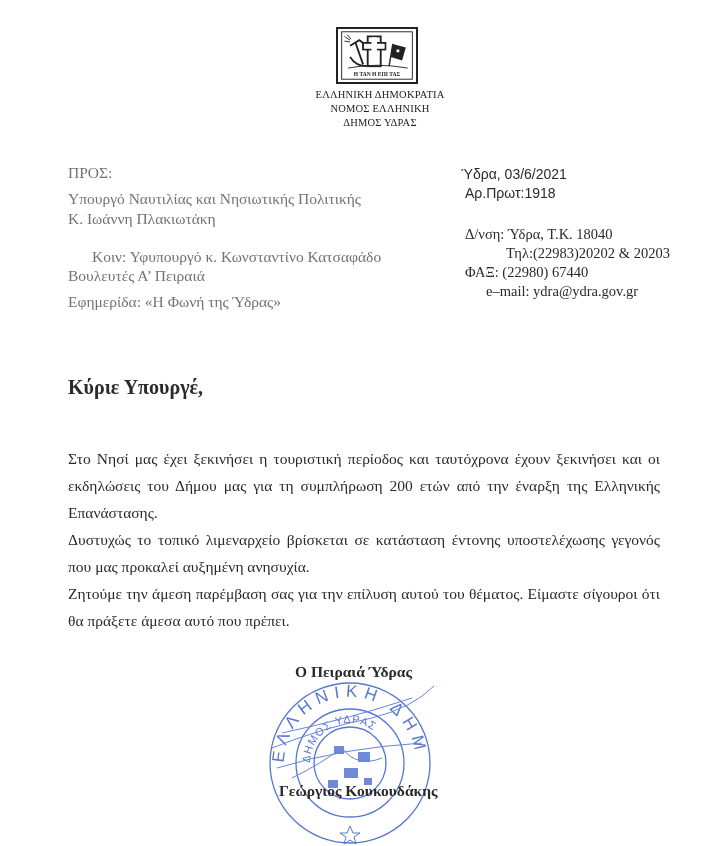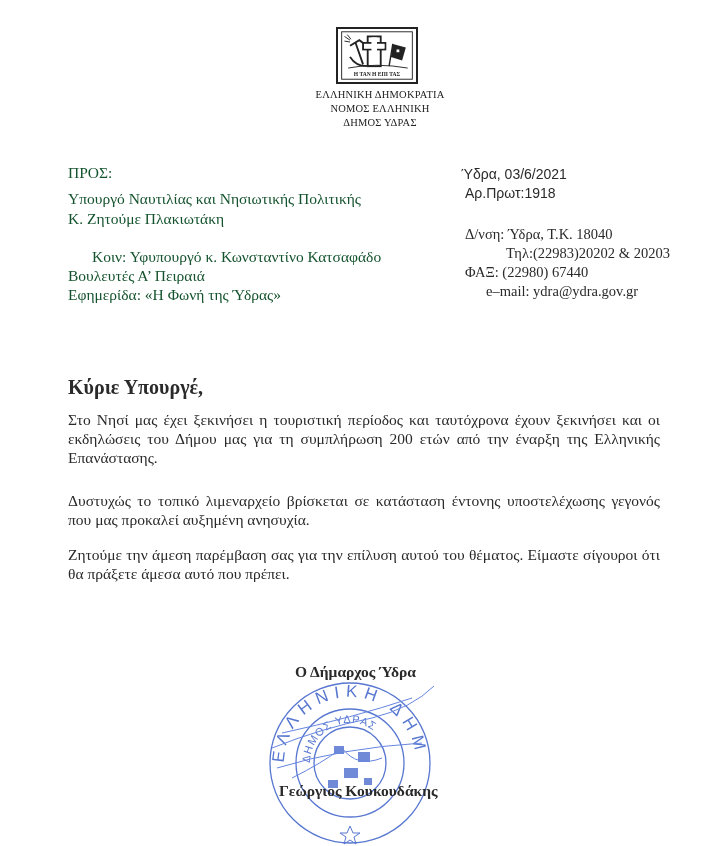--- a/index.html
+++ b/index.html
@@ -2,25 +2,25 @@
 <html><head>
   <meta charset="utf-8">
   <style>
     html, body { margin:0; padding:0; background:#ffffff; }
     body { width:727px; height:846px; position:relative; overflow:hidden;
            font-family:"Liberation Serif", serif; color:#2a2a2a; }
     .abs { position:absolute; }
     .emblem { left:336px; top:27px; width:82px; height:57px; border:2px solid #222; box-sizing:border-box; }
     .emblem svg { display:block; width:100%; height:100%; }
     .header-lines { left:300px; width:160px; top:88px; text-align:center; font-size:10.5px; line-height:14px; color:#222; letter-spacing:0.2px; }
-    .recip { left:68px; font-size:15.5px; color:#14532d; line-height:19.5px; }
+    .recip { left:68px; font-size:15.5px; color:#737373; line-height:19.5px; }
     .right-block { font-size:14.5px; color:#2a2a2a; }
     .sans { font-family:"Liberation Sans", sans-serif; font-size:14px; }
     .salutation { left:68px; top:376px; font-weight:bold; font-size:20px; }
-    .body-para { left:68px; width:592px; font-size:15.5px; line-height:19px; text-align:justify; text-align-last:left; }
+    .body-para { left:68px; width:592px; font-size:15.5px; line-height:27px; text-align:justify; text-align-last:left;margin-top:35px; }
     .sig-title { left:295px; top:663px; font-weight:bold; font-size:15.5px; }
     .sig-name { left:279px; top:782px; font-weight:bold; font-size:15.5px; }
     .stamp { left:262px; top:668px; width:175px; height:178px; opacity:0.85; }
   </style>
 </head>
 <body>
 
 <div class="abs emblem">
   <svg viewBox="0 0 82 57">
     <rect x="3" y="3" width="76" height="51" fill="none" stroke="#222" stroke-width="1"></rect>
@@ -52,24 +52,24 @@
 </div>
 
 <div class="abs header-lines">
   <div>ΕΛΛΗΝΙΚΗ ΔΗΜΟΚΡΑΤΙΑ</div>
   <div>ΝΟΜΟΣ ΕΛΛΗΝΙΚΗ</div>
   <div>ΔΗΜΟΣ ΥΔΡΑΣ</div>
 </div>
 
 <div class="abs recip" style="top:163px;">ΠΡΟΣ:</div>
 <div class="abs recip" style="top:189px;">Υπουργό Ναυτιλίας και Νησιωτικής Πολιτικής</div>
-<div class="abs recip" style="top:209px;">Κ. Ζητούμε Πλακιωτάκη</div>
+<div class="abs recip" style="top:209px;">Κ. Ιωάννη Πλακιωτάκη</div>
 <div class="abs recip" style="top:247px;margin-left:24px;">Κοιν: Υφυπουργό κ. Κωνσταντίνο Κατσαφάδο</div>
 <div class="abs recip" style="top:266px;">Βουλευτές Α’ Πειραιά</div>
-<div class="abs recip" style="top:285px;">Εφημερίδα: «Η Φωνή της Ύδρας»</div>
+<div class="abs recip" style="top:292px;">Εφημερίδα: «Η Φωνή της Ύδρας»</div>
 
 <div class="abs right-block sans" style="left:461px; top:166px;">Ύδρα, 03/6/2021</div>
 <div class="abs right-block sans" style="left:465px; top:185px;">Αρ.Πρωτ:1918</div>
 <div class="abs right-block" style="left:465px; top:226px;">Δ/νση: Ύδρα, Τ.Κ. 18040</div>
 <div class="abs right-block" style="left:465px; top:245px;margin-left:41px;">Τηλ:(22983)20202 &amp; 20203</div>
 <div class="abs right-block" style="left:465px; top:264px;">ΦΑΞ: (22980) 67440</div>
 <div class="abs right-block" style="left:486px; top:283px;">e–mail: ydra@ydra.gov.gr</div>
 
 <div class="abs salutation">Κύριε Υπουργέ,</div>
 <div class="abs body-para" style="top:410px;">Στο Νησί μας έχει ξεκινήσει η τουριστική περίοδος και ταυτόχρονα έχουν ξεκινήσει και οι εκδηλώσεις του Δήμου μας για τη συμπλήρωση 200 ετών από την έναρξη της Ελληνικής Επανάστασης.</div>
@@ -97,14 +97,14 @@
     <rect x="96" y="84" width="12" height="10"></rect>
     <rect x="82" y="100" width="14" height="10"></rect>
     <rect x="66" y="112" width="10" height="8"></rect>
     <rect x="102" y="110" width="8" height="7"></rect>
   </g>
   <path d="M88 170 l3 7 l7 0 l-6 4 l2 7 l-6 -4 l-6 4 l2 -7 l-6 -4 l7 0 z" fill="none" stroke="#3a5fc8" stroke-width="1" transform="translate(0,-12)"></path>
 
   <path d="M10 80 Q60 60 110 50 Q150 40 172 18 M15 100 Q80 80 160 75 M20 65 Q90 50 150 30 M30 110 Q60 95 80 80 Q95 100 120 90" fill="none" stroke="#4a6fd8" stroke-width="1"></path>
 </svg>
 
-<div class="abs sig-title">Ο Δήμαρχος Ύδρα</div>
+<div class="abs sig-title">Ο Πειραιά Ύδρας</div>
 <div class="abs sig-name">Γεώργιος Κουκουδάκης</div>
 
 </body></html>

